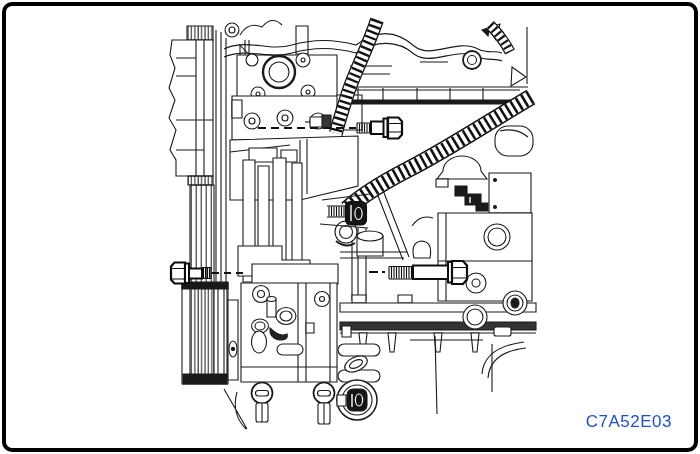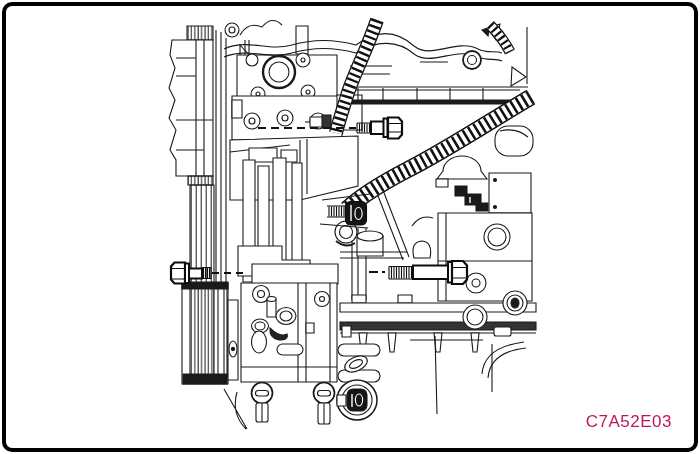--- a/index.html
+++ b/index.html
@@ -1,21 +1,21 @@
 <!DOCTYPE html>
 <html><head>
 <meta charset="utf-8">
 <style>
   html,body{margin:0;padding:0;background:#fff;}
   .stage{position:relative;width:700px;height:454px;background:#fff;overflow:hidden;
          font-family:"Liberation Sans", sans-serif;}
   .frame{position:absolute;left:2px;top:2px;right:2px;bottom:2px;
          border:4px solid #000;border-radius:10px;pointer-events:none;}
   .art{position:absolute;left:0;top:0;}
-  .fig-label{position:absolute;right:28px;bottom:22px;font-size:17px;color:#be185d;
+  .fig-label{position:absolute;right:28px;bottom:22px;font-size:17px;color:#1d4ed8;
              letter-spacing:0.5px;}
   svg line, svg path, svg rect, svg circle, svg ellipse, svg polygon, svg polyline{
     vector-effect:non-scaling-stroke;}
 </style>
 </head>
 <body>
 
 <div class="stage">
 
 <svg class="art" width="700" height="454" viewBox="0 0 700 454">

